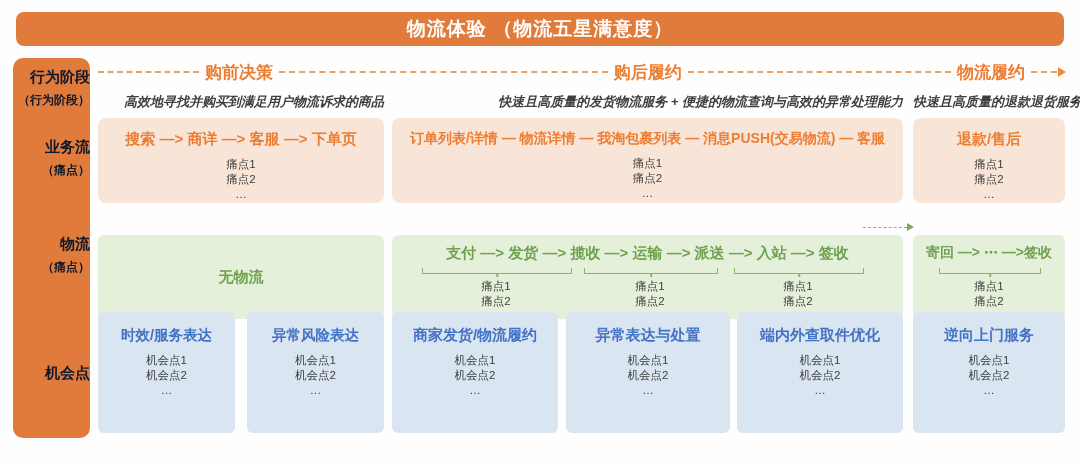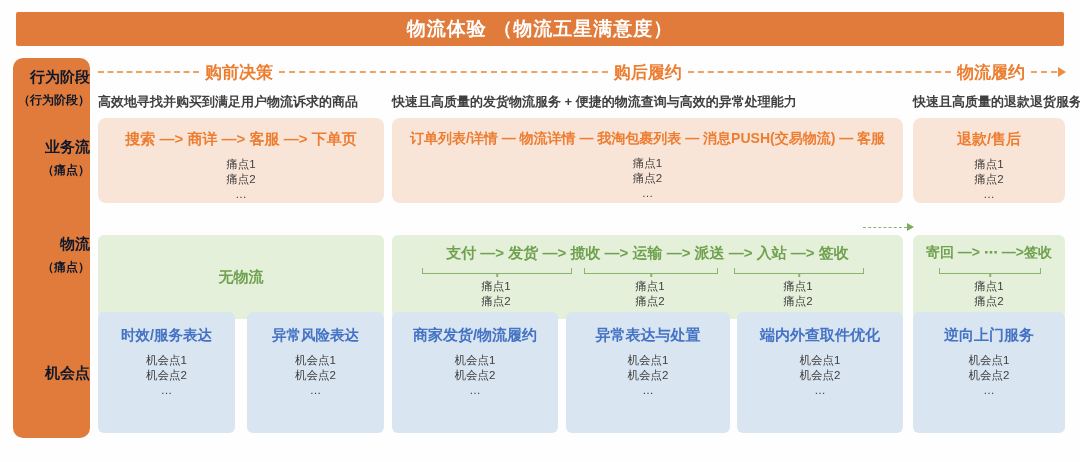--- a/index.html
+++ b/index.html
@@ -1,34 +1,34 @@
 <!DOCTYPE html>
 <html><head>
 <meta charset="utf-8">
 <style>
   html,body{margin:0;padding:0;background:#fff;}
   .canvas{position:relative;width:1080px;height:462px;background:#fefefe;overflow:hidden;
           font-family:"Liberation Sans","DejaVu Sans",sans-serif;}
   
   .banner{position:absolute;left:16px;top:12px;width:1048px;height:34px;background:#E07B3B;
-          border-radius:2px;color:#fff;font-size:19px;font-weight:700;letter-spacing:1px;
+          border-radius:8px;color:#fff;font-size:19px;font-weight:700;letter-spacing:1px;
           display:flex;align-items:center;justify-content:center;}
   
   .sidebar{position:absolute;left:13px;top:58px;width:77px;height:380px;background:#E07B3B;border-radius:10px;}
   .srow{position:absolute;left:0;width:100%;text-align:right;color:#0f172a;}
   .srow .main{font-size:15px;font-weight:700;display:block;}
   .srow .sub{font-size:12px;font-weight:700;display:block;margin-top:5px;}
   
   .phase-line{position:absolute;left:98px;top:61px;width:968px;height:22px;display:flex;align-items:center;}
   .pdash{height:0;border-top:2px dashed #EDA261;}
   .ptitle{font-size:17px;font-weight:700;color:#ED7D31;padding:0 6px;white-space:nowrap;}
   .parrow{width:0;height:0;border-top:5px solid transparent;border-bottom:5px solid transparent;
           border-left:8px solid #ED8C3F;margin-left:1px;}
   
-  .goal{position:absolute;top:93px;font-size:13px;font-weight:700;color:#3f3f3f;text-align:left;white-space:nowrap;}
+  .goal{position:absolute;top:93px;font-size:13px;font-weight:700;color:#3f3f3f;text-align:right;white-space:nowrap;font-style:italic;}
   
   .bx{position:absolute;border-radius:6px;box-sizing:border-box;text-align:center;}
   .biz{top:118px;height:85px;background:#F9E5D7;border-radius:8px;}
   .grn{top:213px;height:84px;background:#E5F0DB;margin-top:22px;}
   .blu{top:312px;height:121px;background:#D9E5F1;}
   .flow-o{color:#ED7D31;font-weight:700;font-size:15px;padding-top:12px;white-space:nowrap;}
   .flow-o.small{font-size:14px;}
   .flow-g{color:#6FA14E;font-weight:700;font-size:15px;padding-top:9px;white-space:nowrap;}
   .flow-b{color:#4472C4;font-weight:700;font-size:15px;padding-top:14px;white-space:nowrap;}
   .pains{font-size:11.5px;color:#3d3d3d;line-height:15px;margin-top:8px;}

